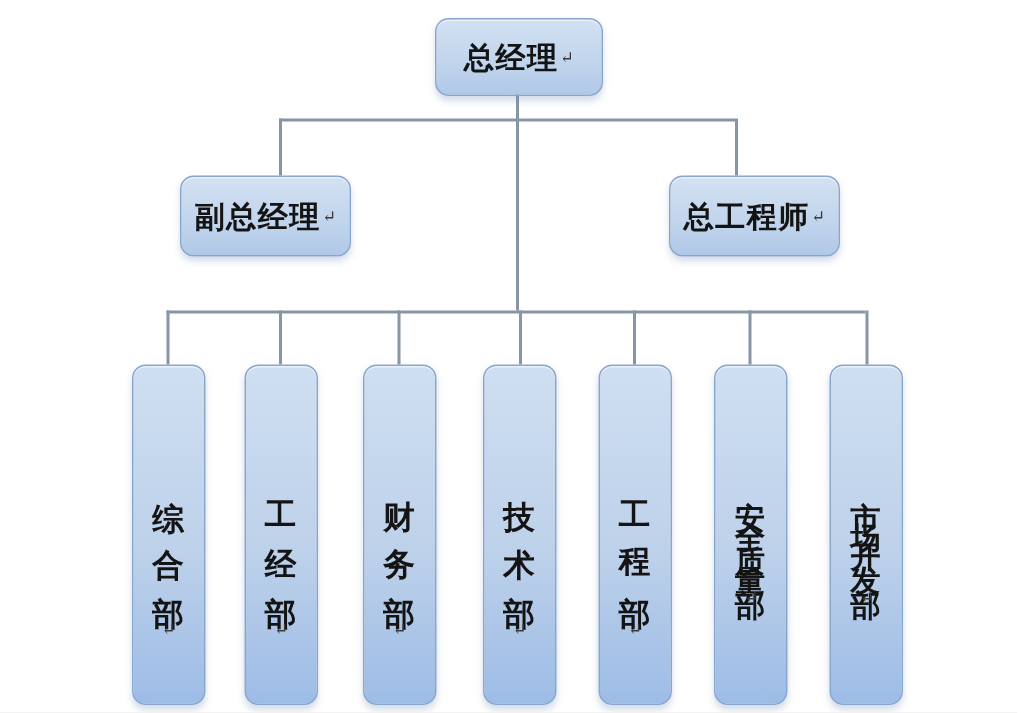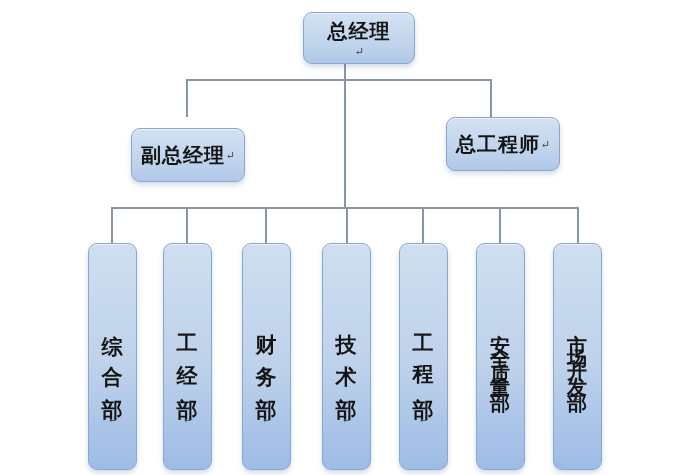--- a/index.html
+++ b/index.html
@@ -29,22 +29,22 @@
     box-shadow:0 3px 5px rgba(110,140,180,0.30), inset 0 1px 0 rgba(255,255,255,0.55);
     display:flex;align-items:center;justify-content:center;
     color:var(--text);
     font-weight:bold;
   }
   .node-sm{
     background:linear-gradient(180deg,#d3e1f2 0%,#c0d4ec 60%,#b0c8e8 100%);
     font-size:20px;
     letter-spacing:1px;
   }
-  .node-top{left:303px;top:12px;width:110px;height:50px;flex-direction:column;}
-  .node-deputy{left:131px;top:117px;width:112px;height:52px;margin-top:11px;}
+  .node-top{left:290px;top:12px;width:110px;height:50px;}
+  .node-deputy{left:120px;top:117px;width:112px;height:52px;}
   .node-chief{left:434px;top:117px;width:112px;height:52px;margin-left:12px;}
   .dept{top:243px;width:47px;height:225px;font-size:21px;}
   .d1{left:88px;}  .d2{left:163px;} .d3{left:242px;}
   .d4{left:322px;} .d5{left:399px;} .d6{left:476px;} .d7{left:553px;}
   .vlabel{
     writing-mode:vertical-lr;
     text-orientation:upright;
     line-height:1;
     white-space:nowrap;
   }

